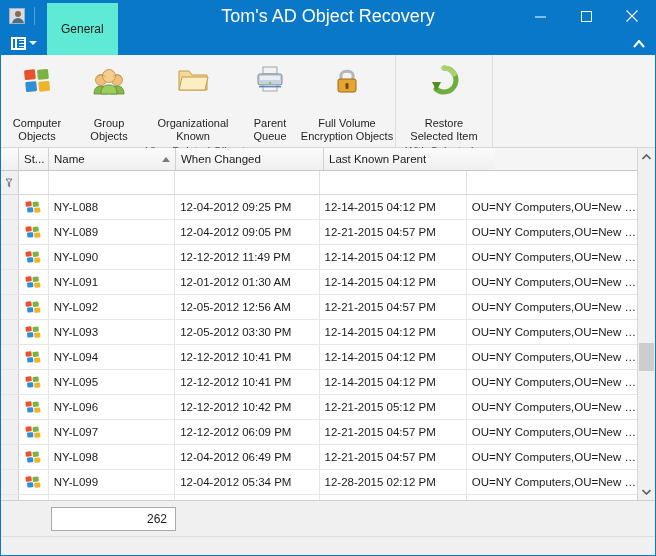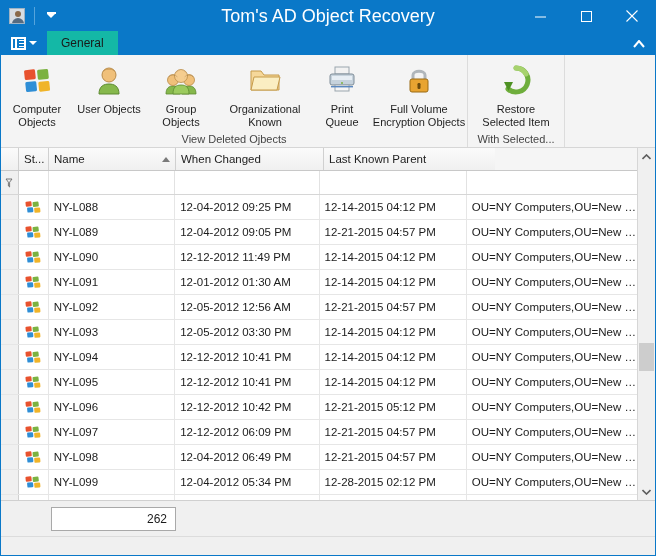--- a/index.html
+++ b/index.html
@@ -137,25 +137,25 @@
   }
   .file-icon:after {
     content: "";
     position: absolute; left: 6px; top: 1px;
     width: 5px; height: 1px;
     background: #ffffff;
     box-shadow: 0 3px 0 #ffffff, 0 6px 0 #ffffff;
   }
   .tab {
     height: 24px;
-    padding: 0 14px;
+    padding: 14px 14px;
     display: flex; align-items: center;
     font-size: 12px;
     color: #1a1a1a;
-    background: #14b8a6;
+    background: #5eead4;
     cursor: default;
   }
   .ribbon-collapse {
     position: absolute;
     right: 8px; bottom: 3px;
     width: 16px; height: 16px;
     display: flex; align-items: center; justify-content: center;
     cursor: default;
   }
 
@@ -200,21 +200,21 @@
   .rbtn-icon {
     width: 34px; height: 34px;
     display: flex; align-items: center; justify-content: center;
     position: relative;
   }
   .rbtn-label {
     font-size: 11px;
     color: #1f1f1f;
     text-align: center;
     line-height: 13px;
-    margin-top: 6px;
+    margin-top: 20px;
     white-space: pre-line;
   }
 
   
   .gridwrap {
     flex: 1 1 auto;
     background: #ffffff;
     display: flex;
     flex-direction: column;
     overflow: hidden;
@@ -446,30 +446,20 @@
                 <rect x="17" y="6" width="11" height="10" rx="1.5" fill="#7bb241"></rect>
                 <rect x="4" y="17" width="11" height="10" rx="1.5" fill="#2e8ed6"></rect>
                 <rect x="17" y="18" width="11" height="10" rx="1.5" fill="#f0b429"></rect>
               </g>
             </svg>
           </span>
           <span class="rbtn-label">Computer
 Objects</span>
         </div>
 
-        <div class="rbtn">
-          <span class="rbtn-icon">
-            <svg width="32" height="32" viewBox="0 0 32 32">
-              <path d="M6,30 C6,22 11,20 16,20 C21,20 26,22 26,30 Z" fill="#86b84c" stroke="#5d8a31" stroke-width="1"></path>
-              <circle cx="16" cy="11" r="7" fill="#f0c07a" stroke="#b98b48" stroke-width="1"></circle>
-              <path d="M9,10 C9,4 23,4 23,10 C23,7 20,5 16,5 C12,5 9,7 9,10 Z" fill="#b98b48"></path>
-            </svg>
-          </span>
-          <span class="rbtn-label">User Objects</span>
-        </div>
 
         <div class="rbtn">
           <span class="rbtn-icon">
             <svg width="32" height="32" viewBox="0 0 32 32">
               <path d="M1,30 C1,24 4,22 8,22 C12,22 15,24 15,30 Z" fill="#86b84c" stroke="#5d8a31" stroke-width="0.8"></path>
               <circle cx="8" cy="16" r="5.5" fill="#f0c07a" stroke="#b98b48" stroke-width="0.8"></circle>
               <path d="M17,30 C17,24 20,22 24,22 C28,22 31,24 31,30 Z" fill="#86b84c" stroke="#5d8a31" stroke-width="0.8"></path>
               <circle cx="24" cy="16" r="5.5" fill="#f0c07a" stroke="#b98b48" stroke-width="0.8"></circle>
               <path d="M8,30 C8,23 11,21 16,21 C21,21 24,23 24,30 Z" fill="#9ccb5e" stroke="#5d8a31" stroke-width="0.8"></path>
               <circle cx="16" cy="12" r="6.5" fill="#f5cd8f" stroke="#b98b48" stroke-width="0.8"></circle>
@@ -497,21 +487,21 @@
           <span class="rbtn-icon">
             <svg width="32" height="32" viewBox="0 0 32 32">
               <rect x="9" y="3" width="14" height="7" fill="#f2f2f2" stroke="#9aa5ad" stroke-width="1"></rect>
               <rect x="4" y="10" width="24" height="11" rx="2" fill="#c6d2dc" stroke="#7f8d98" stroke-width="1"></rect>
               <rect x="6" y="12" width="20" height="4" fill="#e7eef4"></rect>
               <rect x="9" y="21" width="14" height="6" fill="#f6f6f6" stroke="#9aa5ad" stroke-width="1"></rect>
               <rect x="5" y="22" width="22" height="1.4" fill="#5a88c0"></rect>
               <circle cx="16" cy="19" r="1" fill="#7bb241"></circle>
             </svg>
           </span>
-          <span class="rbtn-label">Print
+          <span class="rbtn-label">Parent
 Queue</span>
         </div>
 
         <div class="rbtn wide">
           <span class="rbtn-icon">
             <svg width="32" height="32" viewBox="0 0 32 32">
               <path d="M10,16 L10,11 C10,6 22,6 22,11 L22,16" fill="none" stroke="#b0b6bb" stroke-width="3"></path>
               <rect x="7" y="15" width="18" height="13" rx="2" fill="#e8a431" stroke="#9a6b14" stroke-width="1"></rect>
               <rect x="14.5" y="19" width="3" height="6" rx="1.2" fill="#6b4a0c"></rect>
             </svg>

